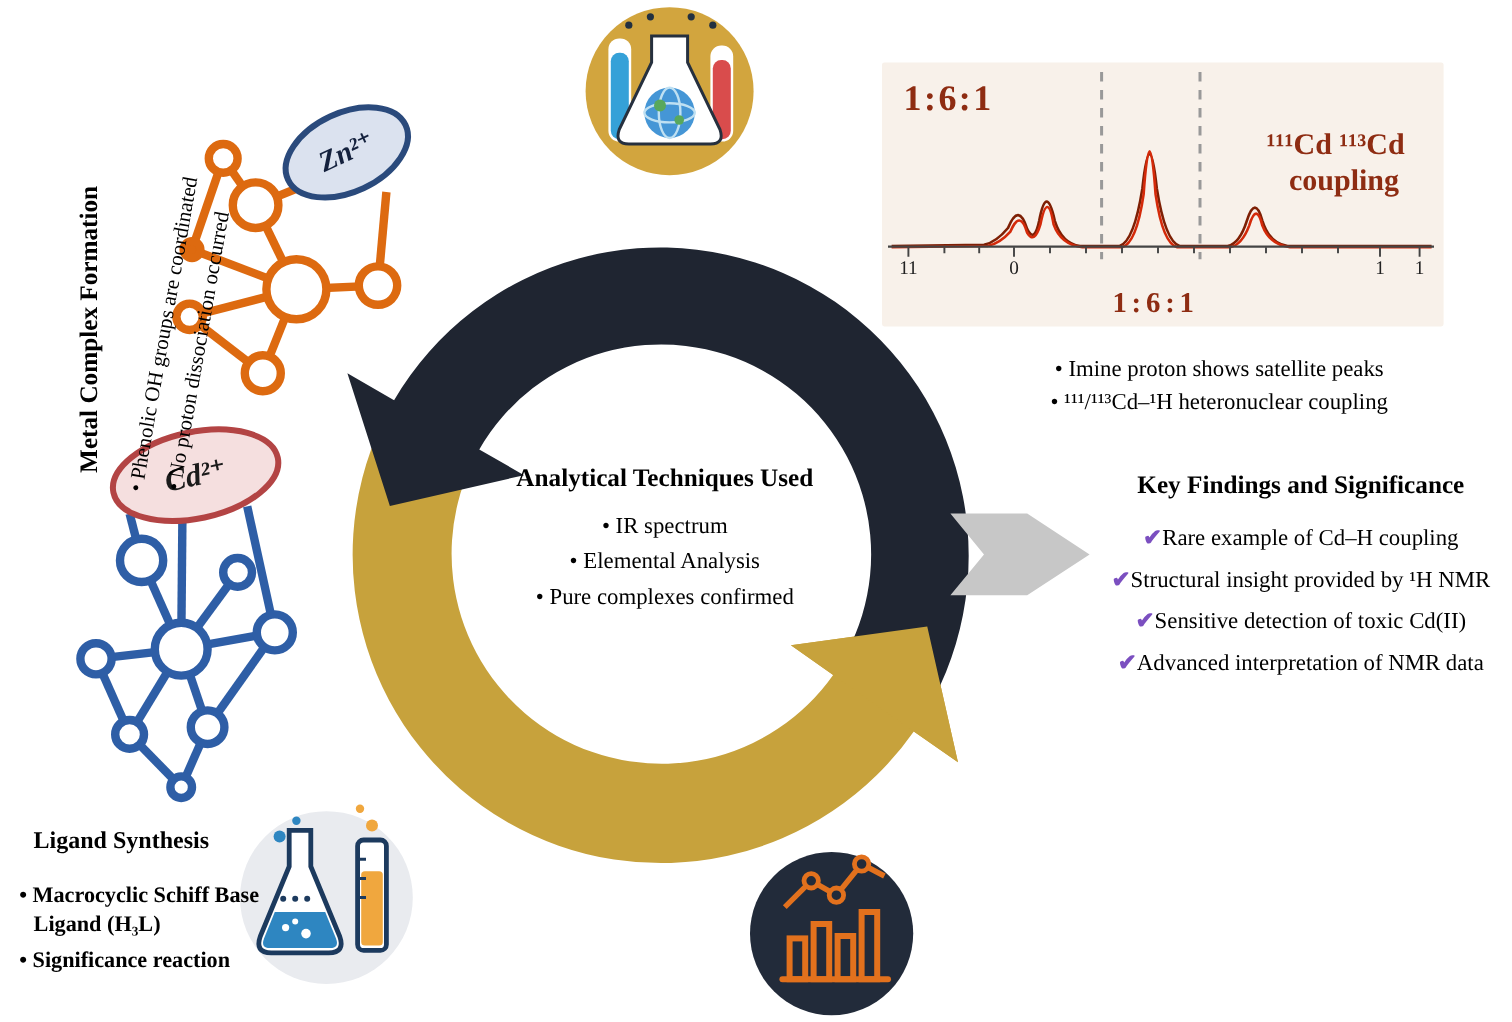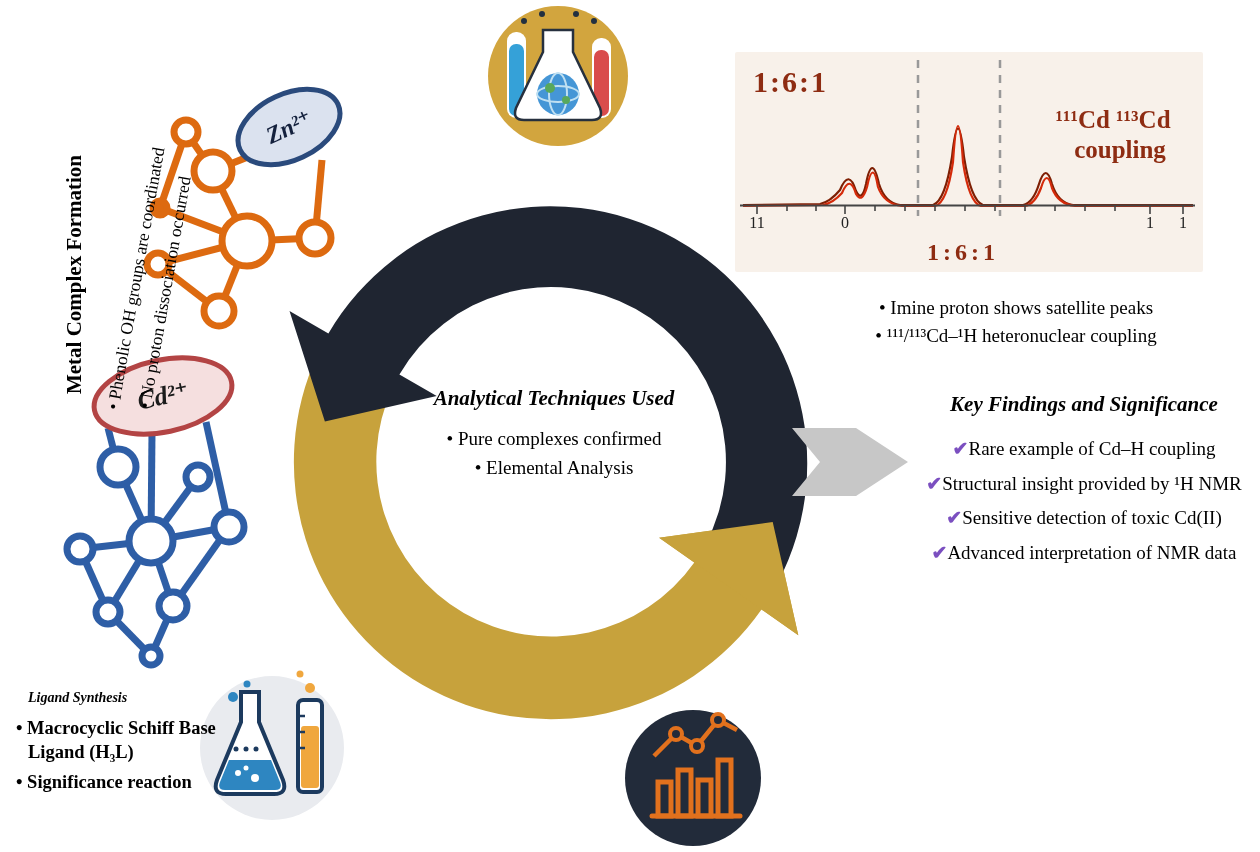--- a/index.html
+++ b/index.html
@@ -6,21 +6,21 @@
   body{
     width:1260px;height:852px;position:relative;overflow:hidden;
     background:#ffffff;color:#000;
     font-family:"Liberation Serif","DejaVu Serif",serif;
   }
   svg.layer{position:absolute;left:0;top:0;width:1260px;height:852px;}
   .abs{position:absolute;}
 
   
   .center-block{left:398px;top:386px;width:312px;text-align:center;}
-  .block-title{font-weight:bold;font-size:21px;margin-bottom:13px;font-style:italic;}
+  .block-title{font-weight:bold;font-size:21px;margin-bottom:13px;}
   .bullet-line{font-size:19px;line-height:1.55;}
   .bullet-line::before{content:"\2022  ";}
 
   
   .key-findings{left:906px;top:392px;width:356px;text-align:center;}
   .key-findings .block-title{margin-bottom:15px;}
   .kf-item{font-size:19px;line-height:1.82;}
   .kf-item::before{content:"\2714 ";color:#7b4fc0;font-weight:bold;}
 
   
@@ -37,21 +37,21 @@
     width:340px;text-align:center;white-space:nowrap;
     transform:rotate(-80deg);transform-origin:center;
     font-size:17.5px;
   }
   .rot-bullet::before{content:"\2022  ";}
   .rot-b1{left:-34px;top:268px;}
   .rot-b2{left:15px;top:282px;width:300px;}
 
   
   .ligand-block{left:14px;top:690px;width:208px;}
-  .ligand-block .block-title{font-size:14px;margin-bottom:10px;padding-left:14px;}
+  .ligand-block .block-title{font-size:20px;margin-bottom:22px;padding-left:14px;}
   .ligand-block .bullet-line{font-size:18.5px;line-height:1.3;margin-bottom:6px;
     padding-left:14px;text-indent:-12px;font-weight:bold;}
 
   svg text{font-family:"Liberation Serif","DejaVu Serif",serif;}
 </style>
 </head>
 <body>
 
 <svg class="layer" viewBox="0 0 1260 852">
 
@@ -189,22 +189,23 @@
     <text x="448" y="176" text-anchor="middle" font-size="16" fill="#222">1</text>
     <text x="18" y="40" font-size="30" font-weight="bold" fill="#8e2c12" letter-spacing="2">1:6:1</text>
     <text x="378" y="76" text-anchor="middle" font-size="25" font-weight="bold" fill="#8e2c12">¹¹¹Cd ¹¹³Cd</text>
     <text x="385" y="106" text-anchor="middle" font-size="25" font-weight="bold" fill="#8e2c12">coupling</text>
     <text x="228" y="208" text-anchor="middle" font-size="24" font-weight="bold" fill="#8e2c12" letter-spacing="4">1:6:1</text>
   </g>
 </svg>
 
 <div class="abs center-block">
   <div class="block-title">Analytical Techniques Used</div>
+  <div class="bullet-line">IR spectrum</div>
+  <div class="bullet-line">Elemental Analysis</div>
   <div class="bullet-line">Pure complexes confirmed</div>
-  <div class="bullet-line">Elemental Analysis</div>
 </div>
 
 <div class="abs nmr-bullets">
   <div class="bullet-line">Imine proton shows satellite peaks</div>
   <div class="bullet-line">¹¹¹/¹¹³Cd–¹H heteronuclear coupling</div>
 </div>
 
 <div class="abs key-findings">
   <div class="block-title">Key Findings and Significance</div>
   <div class="kf-item">Rare example of Cd–H coupling</div>

